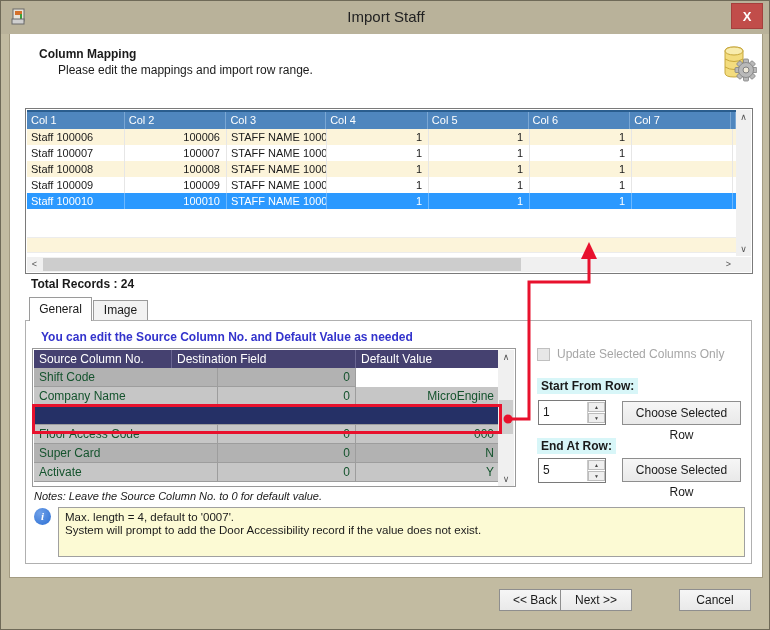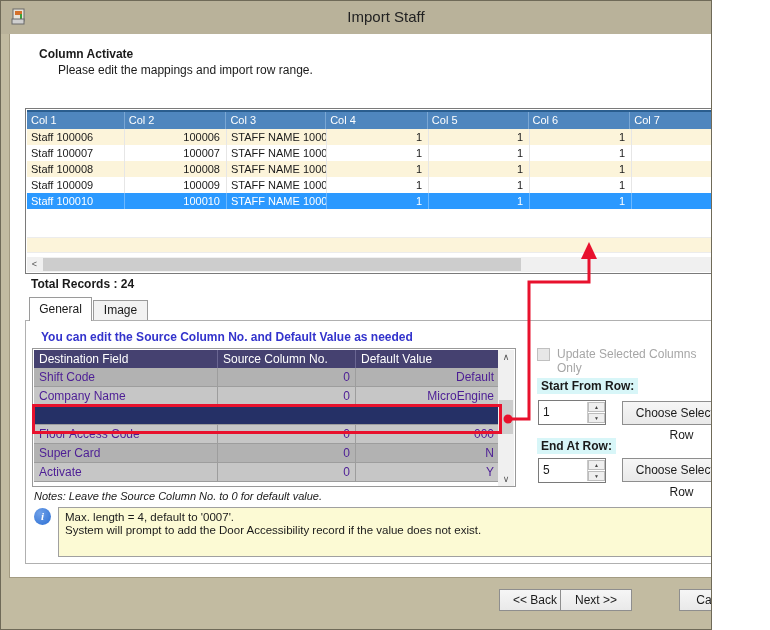--- a/index.html
+++ b/index.html
@@ -1,19 +1,19 @@
 <!DOCTYPE html>
 <html><head>
 <meta charset="utf-8">
 <style>
   * { margin:0; padding:0; box-sizing:border-box; }
   html,body { width:770px; height:630px; }
   body { font-family:"Liberation Sans", sans-serif; font-size:12px; color:#1a1a1a; }
 
-  .dialog { position:relative; width:712px; height:630px; background:#c2bba1; border:1px solid #6f6a58; overflow:hidden; }
+  .dialog { position:relative; width:770px; height:630px; background:#c2bba1; border:1px solid #6f6a58; overflow:hidden; }
 
   
   .titlebar { position:absolute; left:0; top:0; width:770px; height:33px; background:#b9b29a; }
   .app-icon { position:absolute; left:10px; top:7px; width:18px; height:18px; }
   .title-text { position:absolute; left:0; top:7px; width:770px; text-align:center; font-size:15px; color:#222; }
   .close-btn { position:absolute; right:8px; top:2px; width:32px; height:26px; background:#c14d4a; color:#fff; text-align:center; line-height:26px; font-size:13px; font-weight:bold; border:1px solid #a53f3d; }
 
   
   .content { position:absolute; left:8px; top:33px; width:754px; height:544px; background:#ffffff; border:1px solid #a39b82; border-top:none; }
   
@@ -53,21 +53,21 @@
   .tab.inactive { left:92px; top:299px; width:55px; height:21px; background:#f2f2f2; line-height:19px;text-align:center; }
   .tabpage { left:24px; top:319px; width:727px; height:244px; background:#fff; border:1px solid #b0b0b0; }
 
   .instruction { left:40px; top:329px; font-weight:bold; color:#3333cc; }
 
   
   .mtable { left:31px; top:347px; width:484px; height:139px; border:1px solid #999; background:#fff; }
   .mheader { position:absolute; left:1px; top:1px; height:18px; display:flex; background:#454170; }
   .mheader .mhc { color:#fff; line-height:18px; padding-left:5px; border-right:1px solid #6a6692; overflow:hidden; white-space:nowrap; }
   .mrow { position:absolute; left:1px; height:19px; display:flex; border-bottom:1px solid #9d9d9d; }
-  .mrow .mc { line-height:18px; padding:0 5px; overflow:hidden; white-space:nowrap; border-right:1px solid #9d9d9d; color:#4c1d95; }
+  .mrow .mc { line-height:18px; padding:0 5px; overflow:hidden; white-space:nowrap; border-right:1px solid #9d9d9d; color:#14532d; }
   .mrow .mc.num { text-align:right; }
   .mrow.ga { background:#b2b2b2; }
   .mrow.gb { background:#c6c6c6; }
   .mrow.msel { background:#253066; }
   .mrow.msel .mc { color:#ffffff;margin-top:37px; }
   .mrow.msel .mc.edit { background:#b9b9b9; border:1px dotted #555; color:#fff; }
   .mvscroll { position:absolute; right:1px; top:1px; width:16px; height:136px; background:#f0f0f0; }
   .mthumb { position:absolute; left:1px; top:50px; width:14px; height:34px; background:#cdcdcd; }
 
   
@@ -113,21 +113,21 @@
       <rect x="4" y="3" width="7" height="4" fill="#d4702a"></rect>
       <rect x="9" y="6" width="2" height="6" fill="#3aa13a"></rect>
       <rect x="1" y="11" width="12" height="5" fill="#cfcfcf" stroke="#6a6a6a"></rect>
     </svg>
     <div class="title-text">Import Staff</div>
     <div class="close-btn">X</div>
   </div>
 
   <div class="content"></div>
 
-  <div class="abs hdr-title">Column Activate</div>
+  <div class="abs hdr-title">Column Mapping</div>
   <div class="abs hdr-sub">Please edit the mappings and import row range.</div>
 
   <svg class="abs dbgear" viewBox="0 0 38 38">
     <path d="M6 6 q0 -4 9 -4 q9 0 9 4 l0 22 q0 4 -9 4 q-9 0 -9 -4 z" fill="#f3dc7e" stroke="#c8a83c"></path>
     <ellipse cx="15" cy="6" rx="9" ry="4" fill="#f8ecae" stroke="#c8a83c"></ellipse>
     <path d="M6 14 q9 5 18 0 M6 22 q9 5 18 0" fill="none" stroke="#c8a83c"></path>
     <g>
       <g fill="#b9b9b9" stroke="#808080" stroke-width="0.8">
         <rect x="24.5" y="14" width="5" height="22" rx="1" transform="rotate(0 27 25)"></rect>
         <rect x="24.5" y="14" width="5" height="22" rx="1" transform="rotate(45 27 25)"></rect>
@@ -215,28 +215,27 @@
   <div class="abs total-rec">Total Records : 24</div>
 
   <div class="abs tab active">General</div>
   <div class="abs tab inactive">Image</div>
   <div class="abs tabpage"></div>
 
   <div class="abs instruction">You can edit the Source Column No. and Default Value as needed</div>
 
   <div class="abs mtable">
     <div class="mheader">
+      <div class="mhc" style="width:138px">Source Column No.</div>
       <div class="mhc" style="width:184px">Destination Field</div>
-      <div class="mhc" style="width:138px">Source Column No.</div>
       <div class="mhc" style="width:144px">Default Value</div>
     </div>
     <div class="mrow ga" style="top:19px">
       <div class="mc" style="width:184px">Shift Code</div>
       <div class="mc num" style="width:138px">0</div>
-      <div class="mc num" style="width:144px">Default</div>
     </div>
     <div class="mrow gb" style="top:38px">
       <div class="mc" style="width:184px">Company Name</div>
       <div class="mc num" style="width:138px">0</div>
       <div class="mc num" style="width:144px">MicroEngine</div>
     </div>
     <div class="mrow msel" style="top:57px">
       <div class="mc" style="width:184px">Door Access Code</div>
       <div class="mc num edit" style="width:138px">6</div>
       <div class="mc num" style="width:144px">0000</div>

